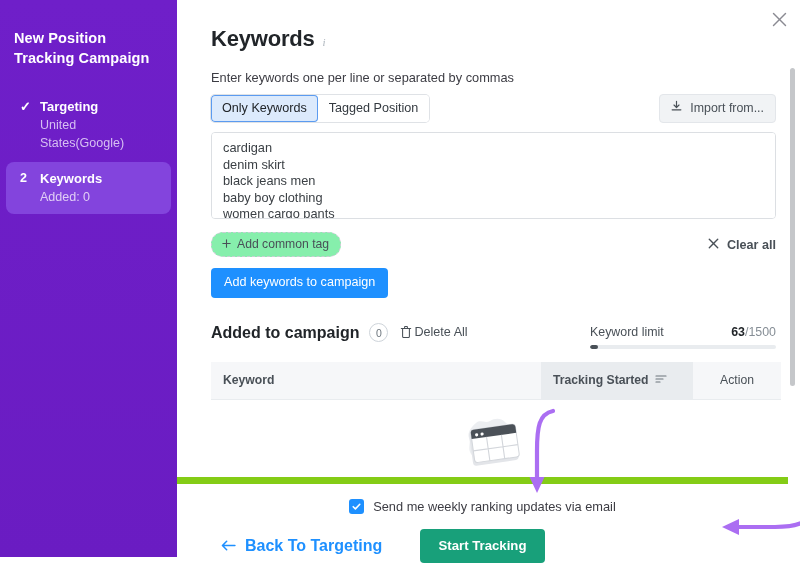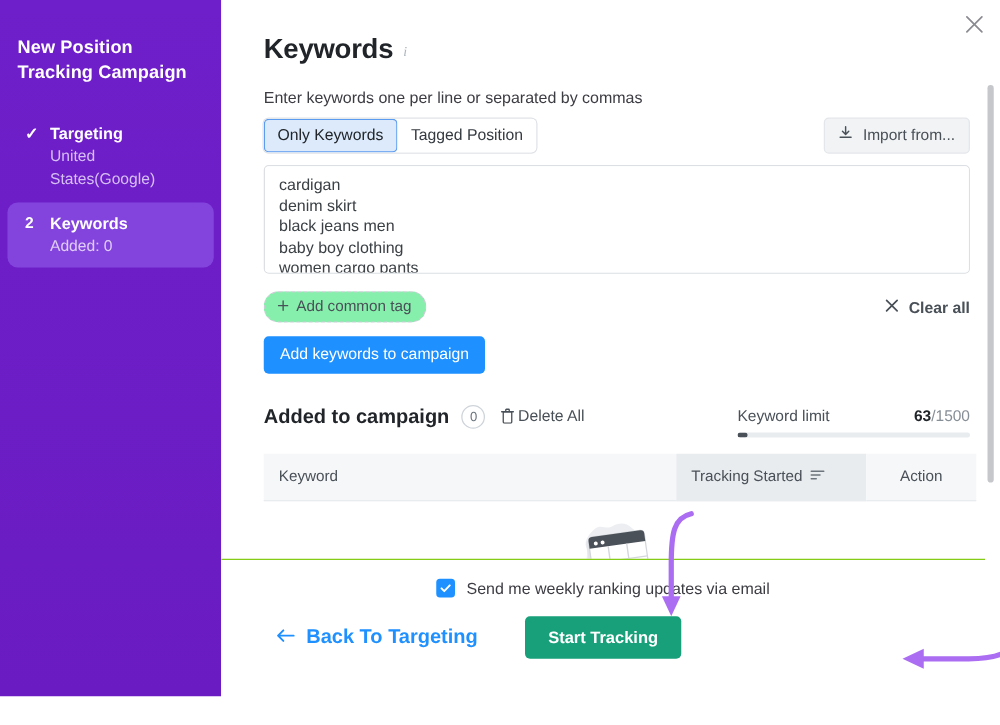--- a/index.html
+++ b/index.html
@@ -289,35 +289,35 @@
     font-size: 12.2px;
     font-weight: normal;
     color: #495057;
     text-align: left;
     padding: 11px 12px 12px 12px;
     border-bottom: 1px solid #e9ecef;
   }
   .tbl th.col-kw { width: 330px; }
   .tbl th.col-track { width: 152px; background: #e9ecef; }
   .tbl th.col-action { width: 88px; text-align: center; }
-  .th-inner { display: inline-flex; align-items: flex-end; gap: 6px; }
+  .th-inner { display: inline-flex; align-items: flex-end; gap: 6px; font-weight: bold; }
 
   .empty-state {
     height: 95px;
     display: flex;
     align-items: center;
     justify-content: center;
   }
 
   
   .footer {
     position: absolute;
     left: 0; right: 12px; bottom: 0;
-    height: 133px;
-    border-top: 1px solid #84cc16;
+    height: 103px;
+    border-top: 7px solid #84cc16;
     background: #ffffff;
     padding: 0 34px;
   }
   .chk-row {
     display: flex;
     align-items: center;
     justify-content: center;
     gap: 9px;
     padding-top: 15px;
   }

